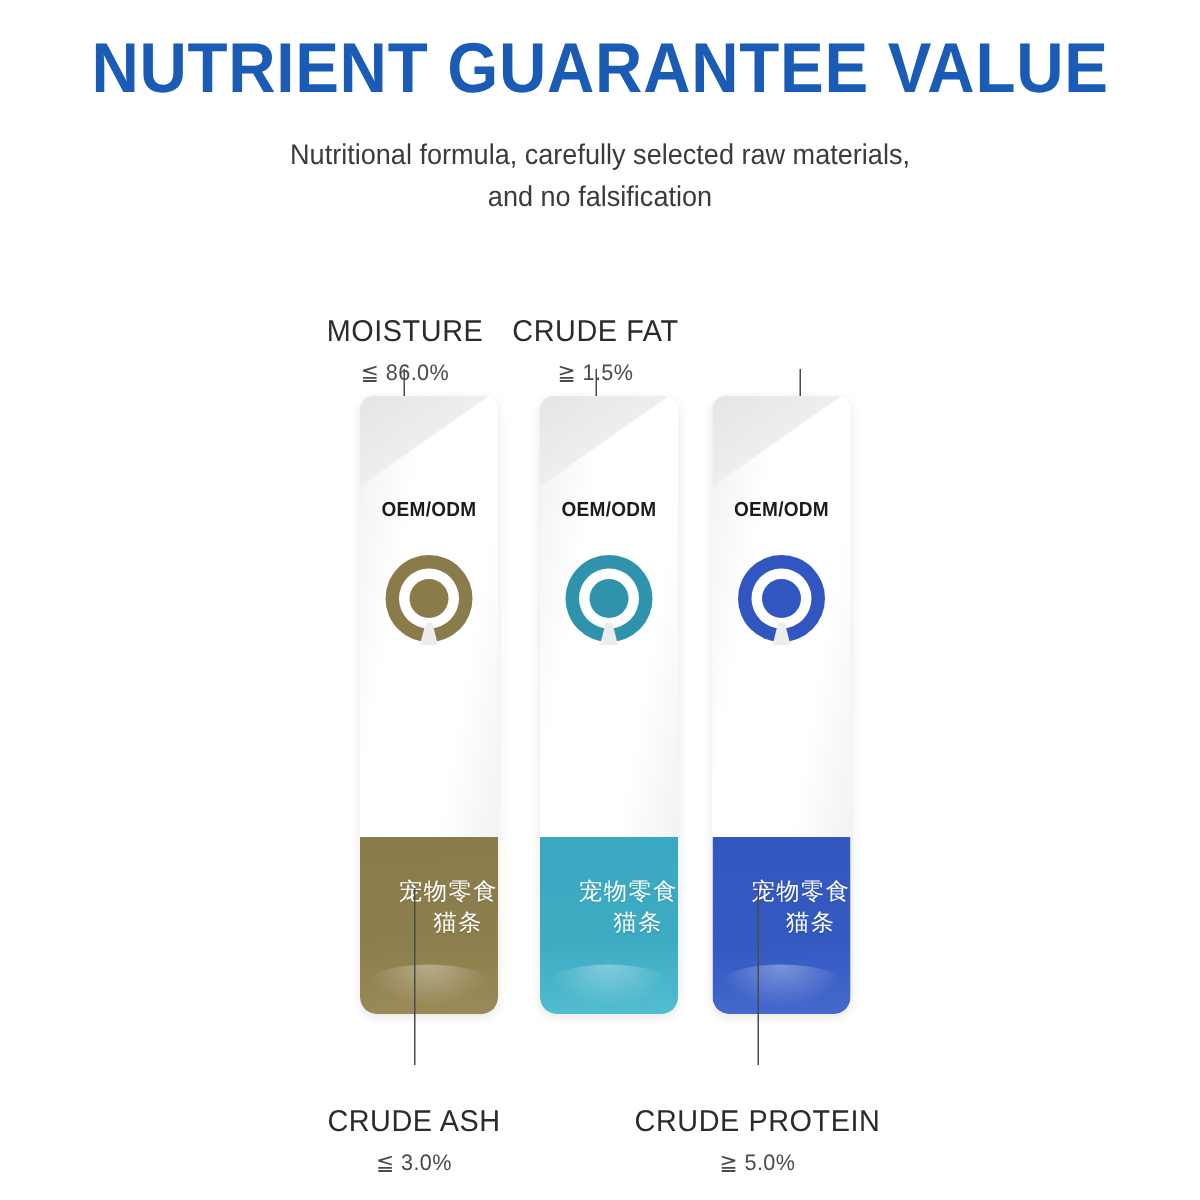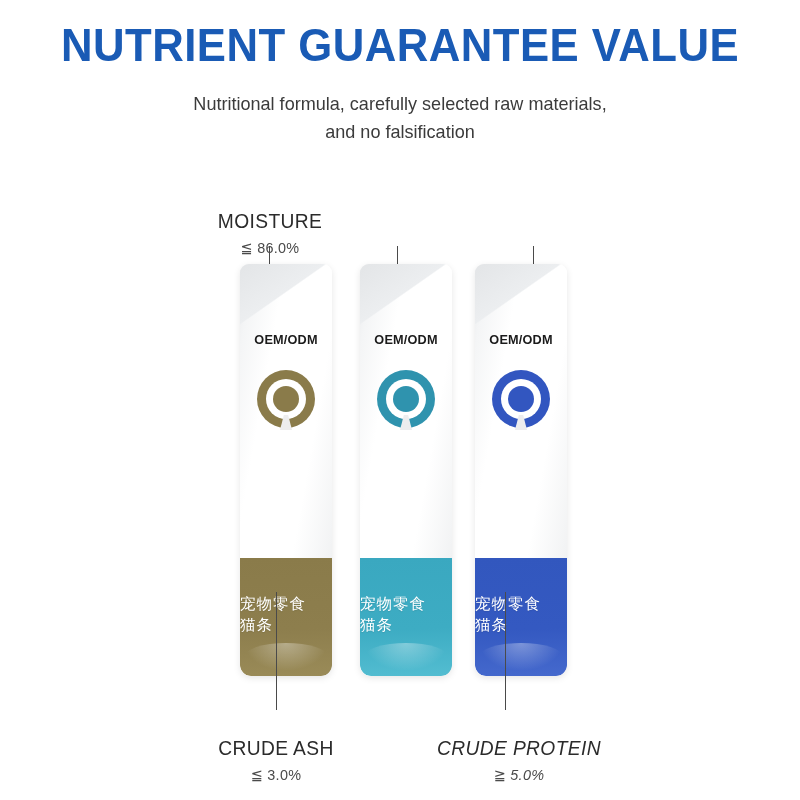--- a/index.html
+++ b/index.html
@@ -83,44 +83,47 @@
   .panel{
     position:absolute;left:0;right:0;bottom:0;
     border-radius:0 0 11px 11px;
   }
   .panel:after{ 
     content:"";position:absolute;left:4%;right:4%;bottom:5px;height:28px;
     border-radius:50%;
     background:radial-gradient(ellipse at 50% 0%,rgba(255,255,255,.34),rgba(255,255,255,0) 70%);
   }
   .cn{
-    position:absolute;left:0;right:0;top:26px;text-align:left;
+    position:absolute;left:0;right:0;top:26px;text-align:right;
     color:#ffffff;font-size:15.5px;line-height:1.35;font-weight:500;
     font-family:"DejaVu Sans","Liberation Sans",sans-serif;
     letter-spacing:1px;
     text-shadow:0 1px 1px rgba(0,0,0,.10);
-    margin-top:10px;
   }
   .cn span{display:block;}
-  .cn span.l2{letter-spacing:1px;padding-right:40px;}
+  .cn span.l2{letter-spacing:1px;padding-right:10px;}
 </style>
 </head>
 <body>
 
 <div id="stage">
 
   <div class="title">NUTRIENT GUARANTEE VALUE</div>
   <div class="subtitle">
     <span>Nutritional formula, carefully selected raw materials,</span>
     <span>and no falsification</span>
   </div>
 
   <div class="lbl" style="left:180px;top:186px;width:180px;">
     <div class="name">MOISTURE</div>
     <div class="val">≦ 86.0%</div>
+  </div>
+  <div class="lbl" style="left:307px;top:186px;width:180px;">
+    <div class="name">CRUDE FAT</div>
+    <div class="val">≧ 1.5%</div>
   </div>
 
   <div class="leader" style="left:269px;top:246px;height:274px;"></div>
   <div class="leader" style="left:397px;top:246px;height:152px;"></div>
   <div class="leader" style="left:533px;top:246px;height:152px;"></div>
 
   <div class="pouch" style="left:240px;top:264px;height:412px;">
     <div class="fold"></div>
     <div class="oem">OEM/ODM</div>
     <div class="logo">
@@ -174,18 +177,18 @@
     </div>
   </div>
 
   <div class="leader" style="left:276px;top:592px;height:118px;"></div>
   <div class="leader" style="left:505px;top:592px;height:118px;"></div>
 
   <div class="lbl" style="left:186px;top:713px;width:180px;">
     <div class="name">CRUDE ASH</div>
     <div class="val">≦ 3.0%</div>
   </div>
-  <div class="lbl" style="left:429px;top:713px;width:180px;font-style:italic;">
+  <div class="lbl" style="left:415px;top:713px;width:180px;">
     <div class="name">CRUDE PROTEIN</div>
     <div class="val">≧ 5.0%</div>
   </div>
 
 </div>
 
 </body></html>

